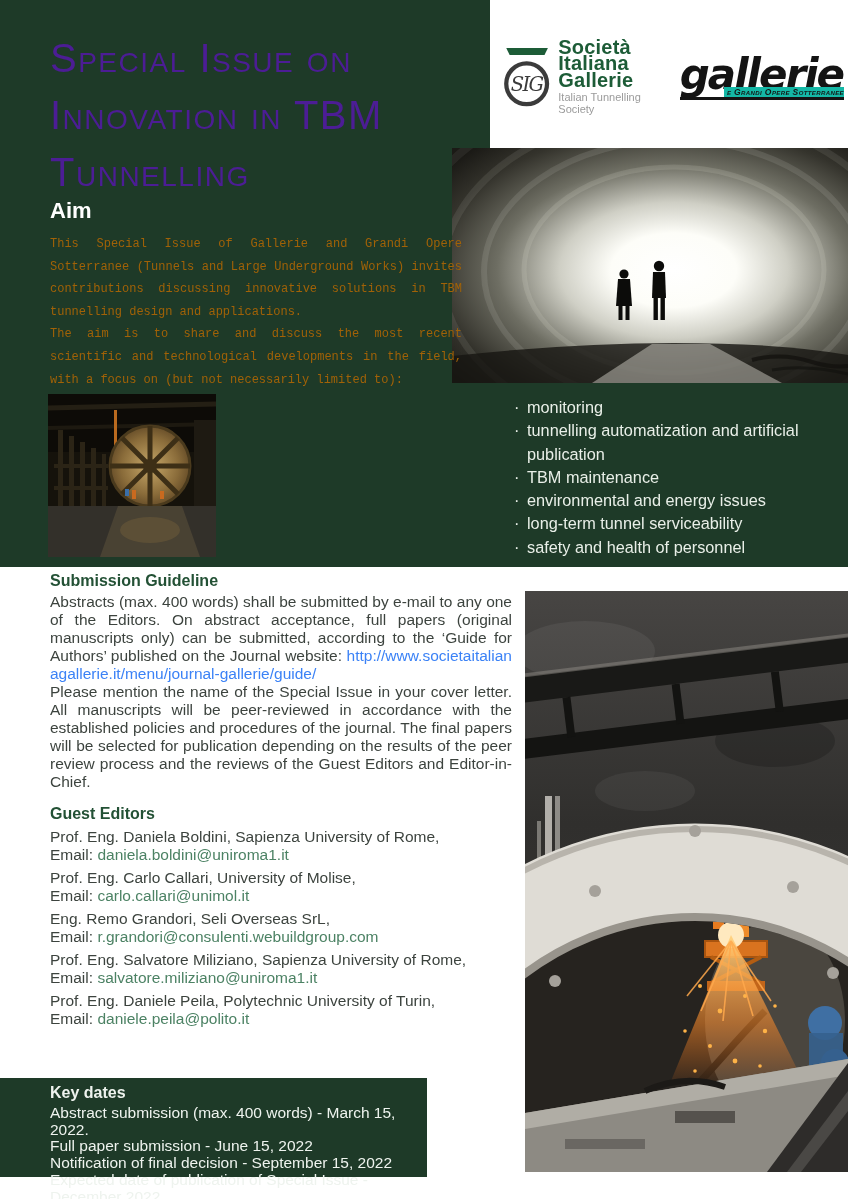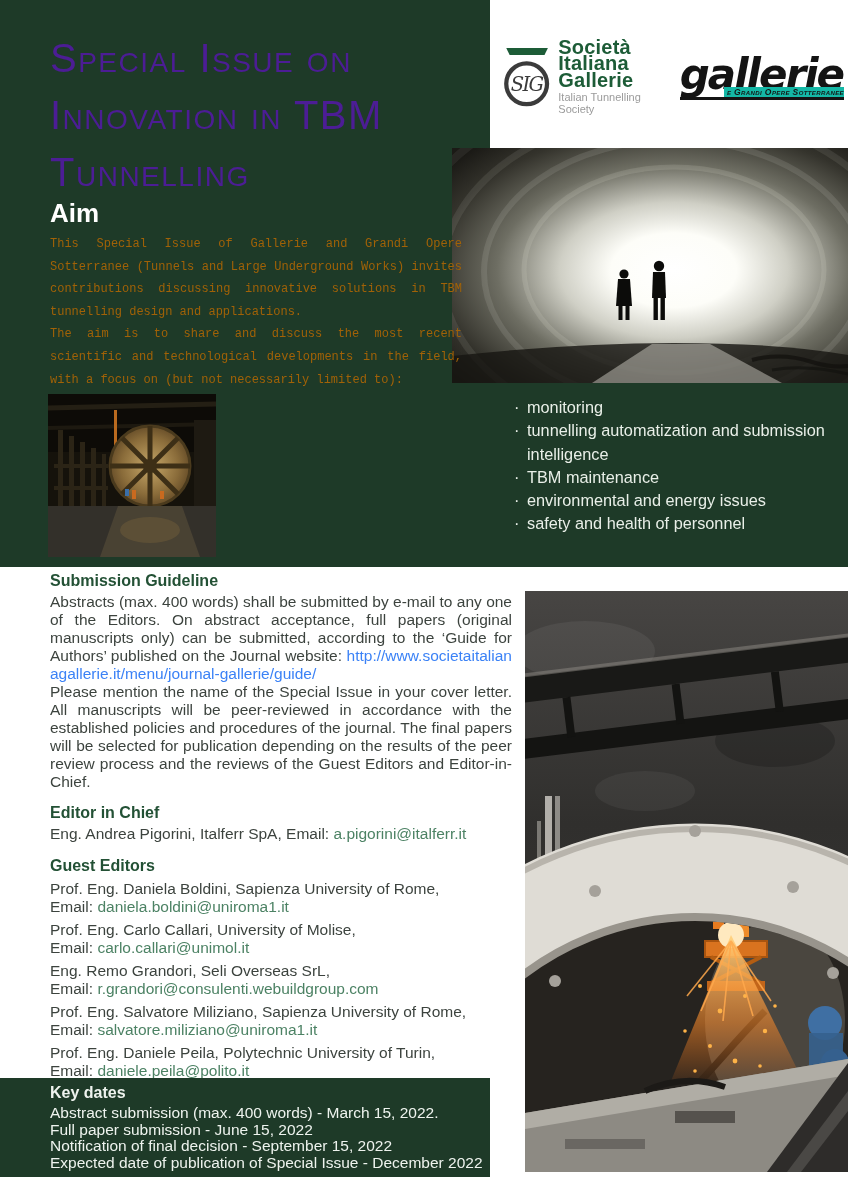--- a/index.html
+++ b/index.html
@@ -23,21 +23,21 @@
   .gallerie-word { font-family:"DejaVu Sans", sans-serif; font-style:italic; font-weight:bold;
                    font-size:42px; line-height:42px; color:#141414; letter-spacing:-2px; }
   .gallerie-rule { height:2.5px; background:#141414; margin-top:1px; }
   .gallerie-tag  { position:absolute; right:0; bottom:3px; font-style:italic; font-weight:bold;
                    font-size:8.5px; font-variant:small-caps; letter-spacing:.4px; color:#141414;
                    background:#14b8a6; padding-left:3px; }
 
   
   .page-title { position:absolute; left:50px; top:30px; width:440px; color:#4c1d95;
                 font-variant:small-caps; font-size:40px; line-height:57px; letter-spacing:1.5px; font-weight:400; }
-  .aim-heading { position:absolute; left:50px; top:198px; color:#ffffff; font-size:26px; font-weight:bold; }
+  .aim-heading { position:absolute; left:50px; top:198px; color:#ffffff; font-size:22px; font-weight:bold; }
   .aim-text { position:absolute; left:50px; top:233px; width:412px; color:#a16207;
               font-size:12px; line-height:22.6px; text-align:justify;font-family:Liberation Mono, monospace; }
   .aim-text p { margin:0; }
 
   
   .topics { position:absolute; color:#e9efe8; font-size:16.3px; line-height:23.3px; }
   .topics ul { list-style:none; margin:0; padding:0; }
   .topics li { position:relative; padding-left:15px; }
   .topics li::before { content:"·"; position:absolute; left:2px; }
   .topics-left  { left:233px; top:396px; width:272px; }
@@ -55,21 +55,21 @@
   .sec-heading { color:#235135; font-weight:bold; font-size:16px; margin:0 0 3px 0; }
   .para { text-align:justify; margin:0; }
   .link  { color:#3b82f6; word-break:break-all; text-decoration:none; cursor:pointer; }
   .email { color:#4c8264; text-decoration:none; cursor:pointer; }
   .eic-block { margin-top:13px; }
   .ge-block  { margin-top:14px; }
   .ge-entry  { margin-top:5px; }
   .ge-entry:first-of-type { margin-top:4px; }
 
   
-  .keydates { position:absolute; left:0; top:1078px; width:490px; height:99px; background:#1e3a28;
+  .keydates { position:absolute; left:0; top:1078px; width:427px; height:99px; background:#1e3a28;
               box-sizing:border-box; padding:7px 0 0 50px; color:#eef3ee;
               font-size:15.5px; line-height:16.8px; }
   .kd-heading { font-weight:bold; font-size:16px; margin-bottom:3px; }
 </style>
 </head>
 <body>
 
 <div class="page">
 
   <div class="green-left"></div>
@@ -184,38 +184,34 @@
         <rect x="84" y="96" width="4" height="9" fill="#c96a1f"></rect>
         <rect x="112" y="97" width="4" height="8" fill="#c96a1f"></rect>
         <rect x="77" y="95" width="4" height="7" fill="#3a6ea8"></rect>
       </g>
     </svg>
   </div>
 
   <div class="topics topics-right">
     <ul>
       <li>monitoring</li>
-      <li>tunnelling automatization and submission intelligence</li>
+      <li>tunnelling automatization and artificial publication</li>
       <li>TBM maintenance</li>
       <li>environmental and energy issues</li>
+      <li>long-term tunnel serviceability</li>
       <li>safety and health of personnel</li>
     </ul>
   </div>
 
   <div class="content">
     <div class="sec-heading">Submission Guideline</div>
     <p class="para"><span>Abstracts (max. 400 words) shall be submitted by e-mail to any one of the Editors. On abstract acceptance, full papers (original manuscripts only) can be submitted, according to the ‘Guide for Authors’ published on the Journal website:</span>
       <a class="link">http://www.societaitalianagallerie.it/menu/journal-gallerie/guide/</a></p>
     <p class="para">Please mention the name of the Special Issue in your cover letter. All manuscripts will be peer-reviewed in accordance with the established policies and procedures of the journal. The final papers will be selected for publication depending on the results of the peer review process and the reviews of the Guest Editors and Editor-in-Chief.</p>
 
-    <div class="eic-block">
-      <div class="sec-heading">Editor in Chief</div>
-      <div><span>Eng. Andrea Pigorini, Italferr SpA, Email:</span>
-        <a class="email">a.pigorini@italferr.it</a></div>
-    </div>
 
     <div class="ge-block">
       <div class="sec-heading">Guest Editors</div>
 
       <div class="ge-entry">
         <div>Prof. Eng. Daniela Boldini, Sapienza University of Rome,</div>
         <div><span>Email:</span>
           <a class="email">daniela.boldini@uniroma1.it</a></div>
       </div>
       <div class="ge-entry">

